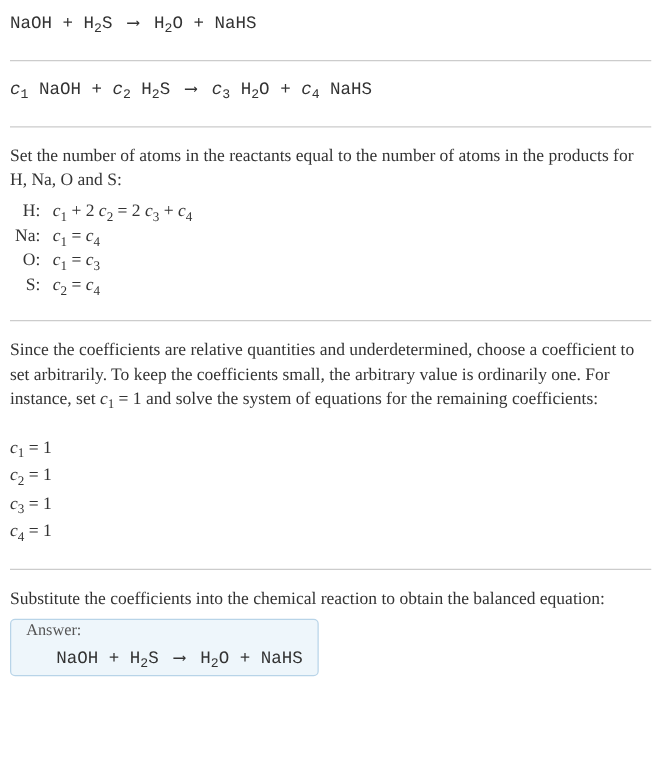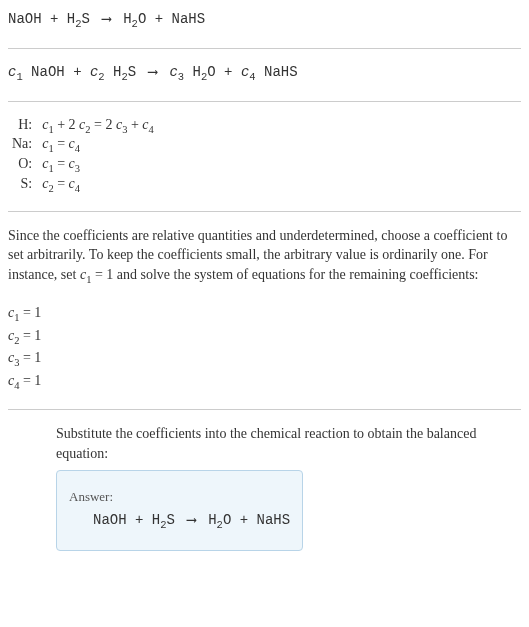--- a/index.html
+++ b/index.html
@@ -16,21 +16,20 @@
       padding: 8px;
     }
     .section {
       border-bottom: 1px solid #ccc;
       padding-bottom: 16px;
       margin-bottom: 14px;
     }
     .section:last-of-type {
       border-bottom: none;
       margin-bottom: 8px;
-      margin-left: 48px;
     }
     .intro-text {
       margin-bottom: 6px;
       line-height: 1.4;
     }
     .equation {
       margin: 2px 0;
       font-family: Liberation Mono, monospace;
     }
     .sub {
@@ -58,21 +57,21 @@
     .coeff-list {
       margin-top: 16px;
     }
     .coeff-line {
       line-height: 1.4;
     }
     .answer-box {
       background: #eef6fb;
       border: 1px solid #b8d4e8;
       border-radius: 4px;
-      padding: 18px 12px;
+      padding: 0 12px;
       width: fit-content;
       margin-top: 4px;
     }
     .answer-label {
       font-size: 13px;
       color: #555;
       margin-bottom: 6px;
     }
     .answer-eq {
       padding-left: 24px;
@@ -91,20 +90,21 @@
 
 <div class="section">
   <div class="equation">
     <span class="italic">c</span><span class="sub">1</span><span> NaOH</span><span> + </span><span class="italic">c</span><span class="sub">2</span><span> H</span><span class="sub">2</span><span>S</span>
     <span class="arrow">⟶</span>
     <span class="italic">c</span><span class="sub">3</span><span> H</span><span class="sub">2</span><span>O</span><span> + </span><span class="italic">c</span><span class="sub">4</span><span> NaHS</span>
   </div>
 </div>
 
 <div class="section">
+  <div class="intro-text">Set the number of atoms in the reactants equal to the number of atoms in the products for H, Na, O and S:</div>
   <table class="atom-table">
     <tbody>
         <tr>
       <td>H:</td>
       <td>
         <span class="italic">c</span><span class="sub">1</span><span> + 2 </span><span class="italic">c</span><span class="sub">2</span><span> = 2 </span><span class="italic">c</span><span class="sub">3</span><span> + </span><span class="italic">c</span><span class="sub">4</span>
       </td>
     </tr>
     <tr>
       <td>Na:</td>

